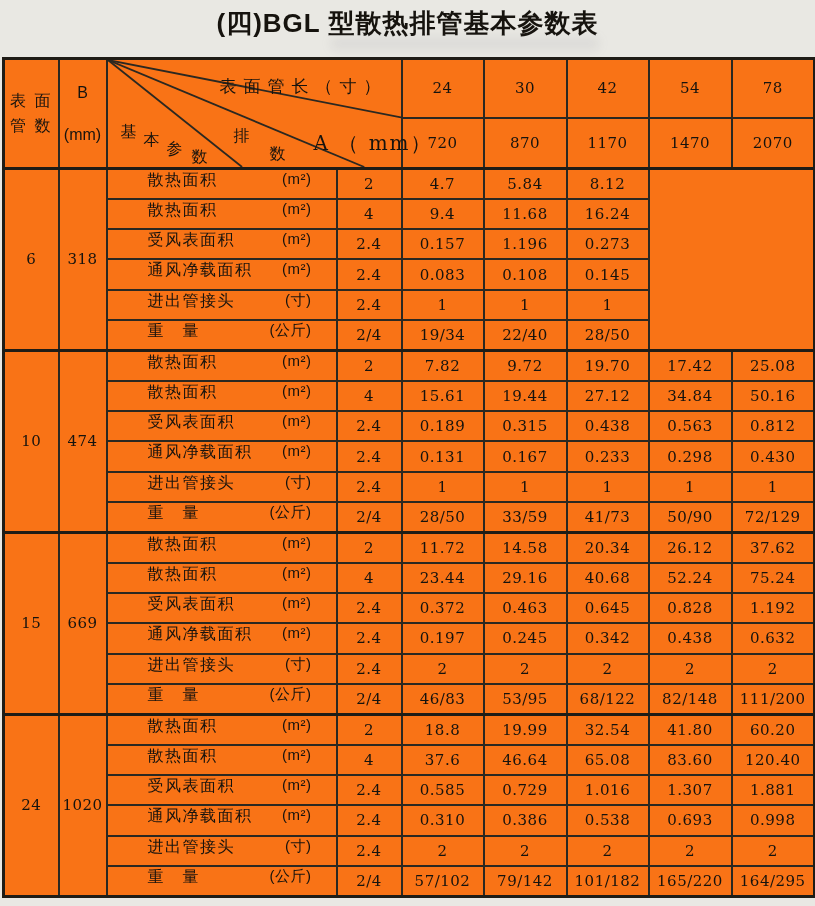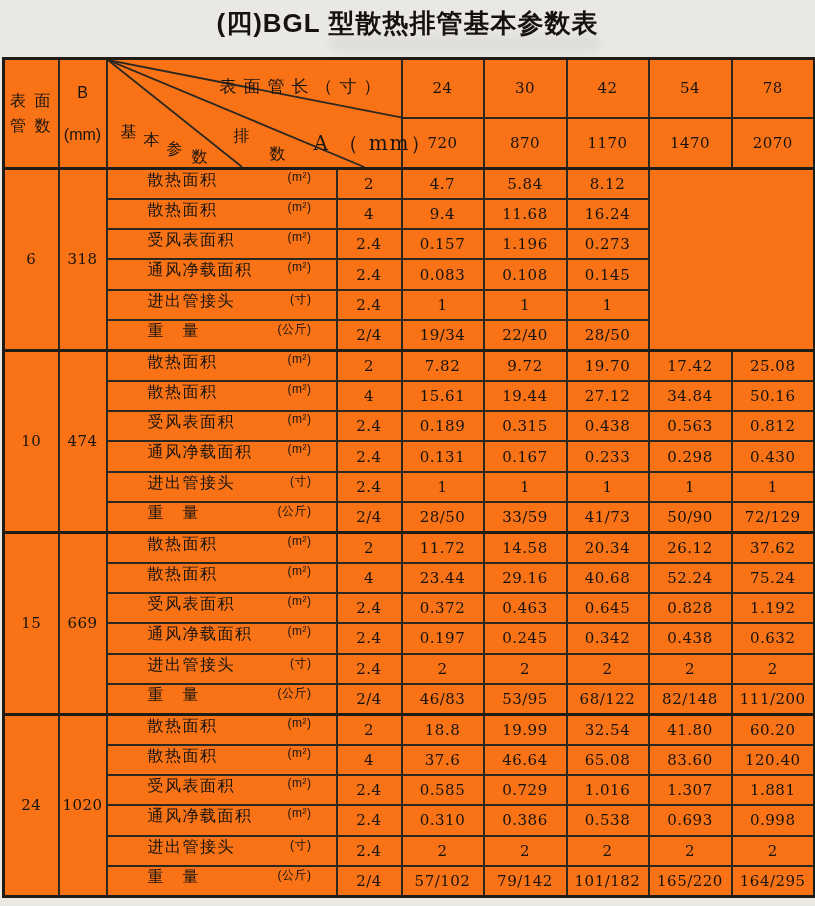--- a/index.html
+++ b/index.html
@@ -53,21 +53,21 @@
   .b3{left:59px;top:79px;font-size:16px;}
   .b4{left:84px;top:87px;font-size:16px;}
 
   td.lbl{padding:0;}
   td.lbl .lw{
     display:flex;justify-content:space-between;
     padding:0 24px 0 40px;height:100%;
     font-family:"Liberation Sans","DejaVu Sans",sans-serif;
   }
   td.lbl .nm{font-size:16px;letter-spacing:1.5px;font-weight:500;}
-  td.lbl .un{font-size:12px;}
+  td.lbl .un{font-size:15px;}
 </style>
 </head>
 <body>
 
 <div class="title">(四)BGL 型散热排管基本参数表</div>
 <div class="smudge s1"></div>
 <div class="smudge s2"></div>
 <div class="smudge s3"></div>
 <div class="smudge s4"></div>
 

